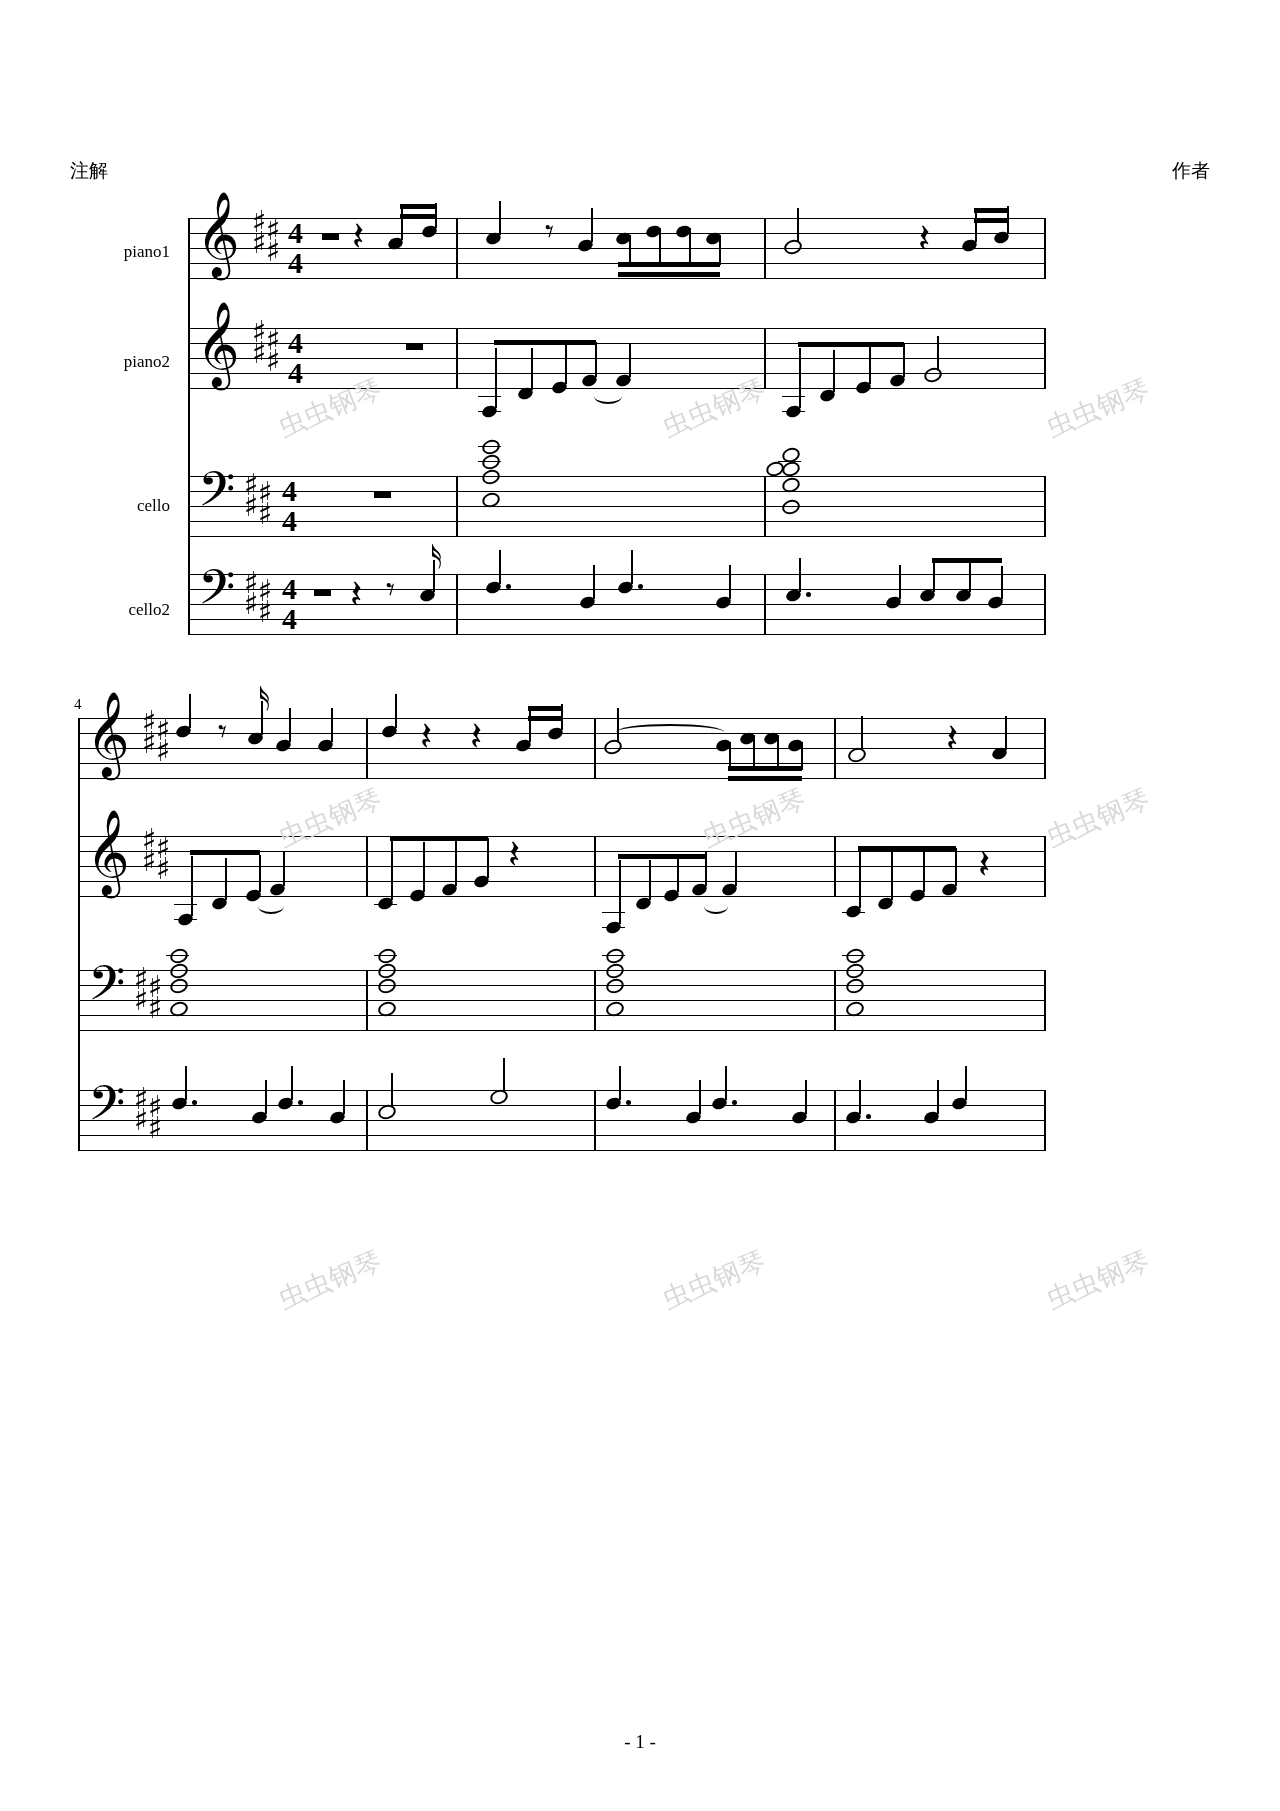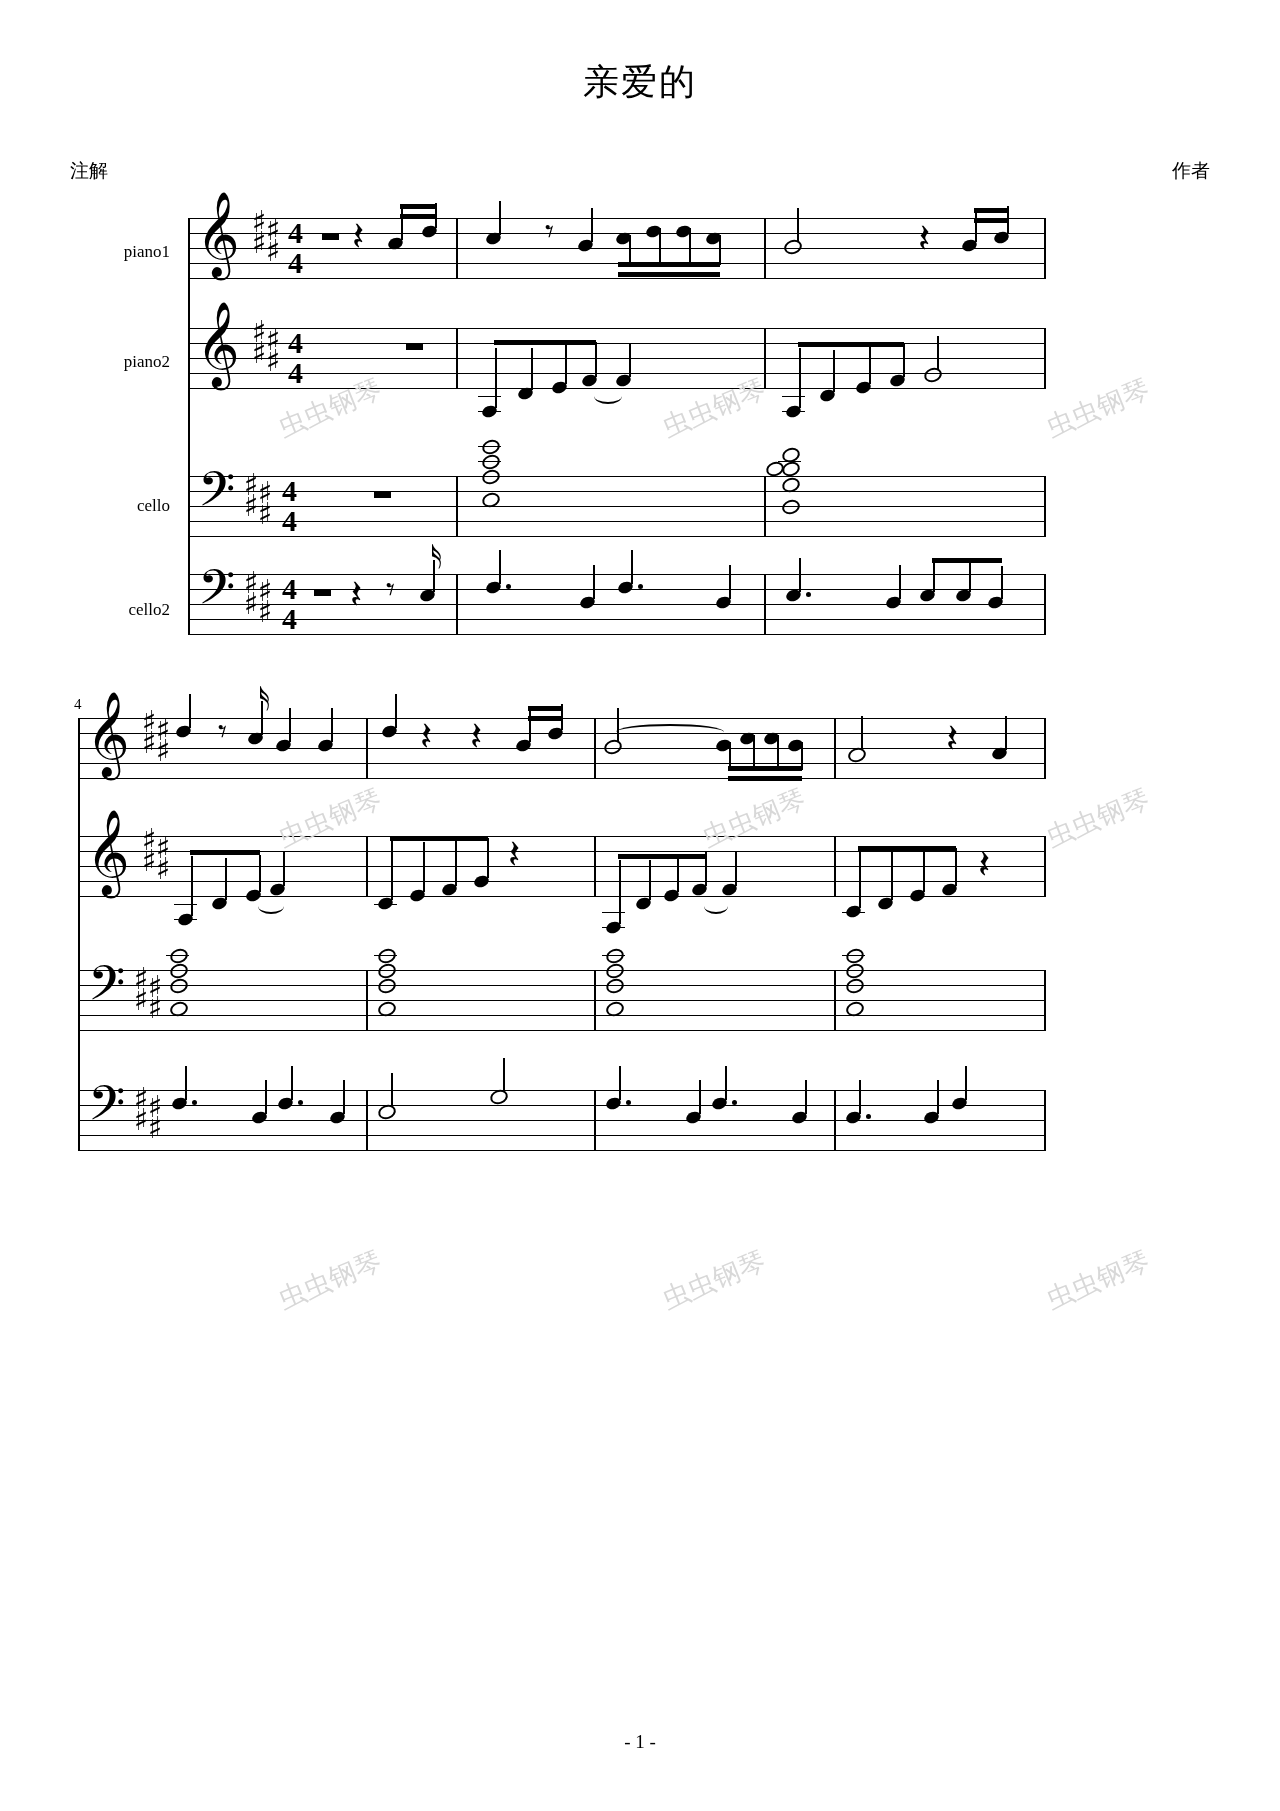--- a/index.html
+++ b/index.html
@@ -170,21 +170,20 @@
     transform: rotate(-22deg);
     white-space: nowrap;
     user-select: none;
   }
 </style>
 </head>
 <body>
 
 <div class="page">
 
-  <div class="title">亲爱的</div>
   <div class="annotation">注解</div>
   <div class="composer">作者</div>
   <div class="page-number">- 1 -</div>
 
   <div>
 
     <div class="sys-brace" style="left:188px; top:218px; height:416px;"></div>
 
     <div class="instr-label" style="left:100px; top:242px; width:70px;">piano1</div>
     <div class="staff" style="left:188px; top:218px; width:858px; height:60px;">

